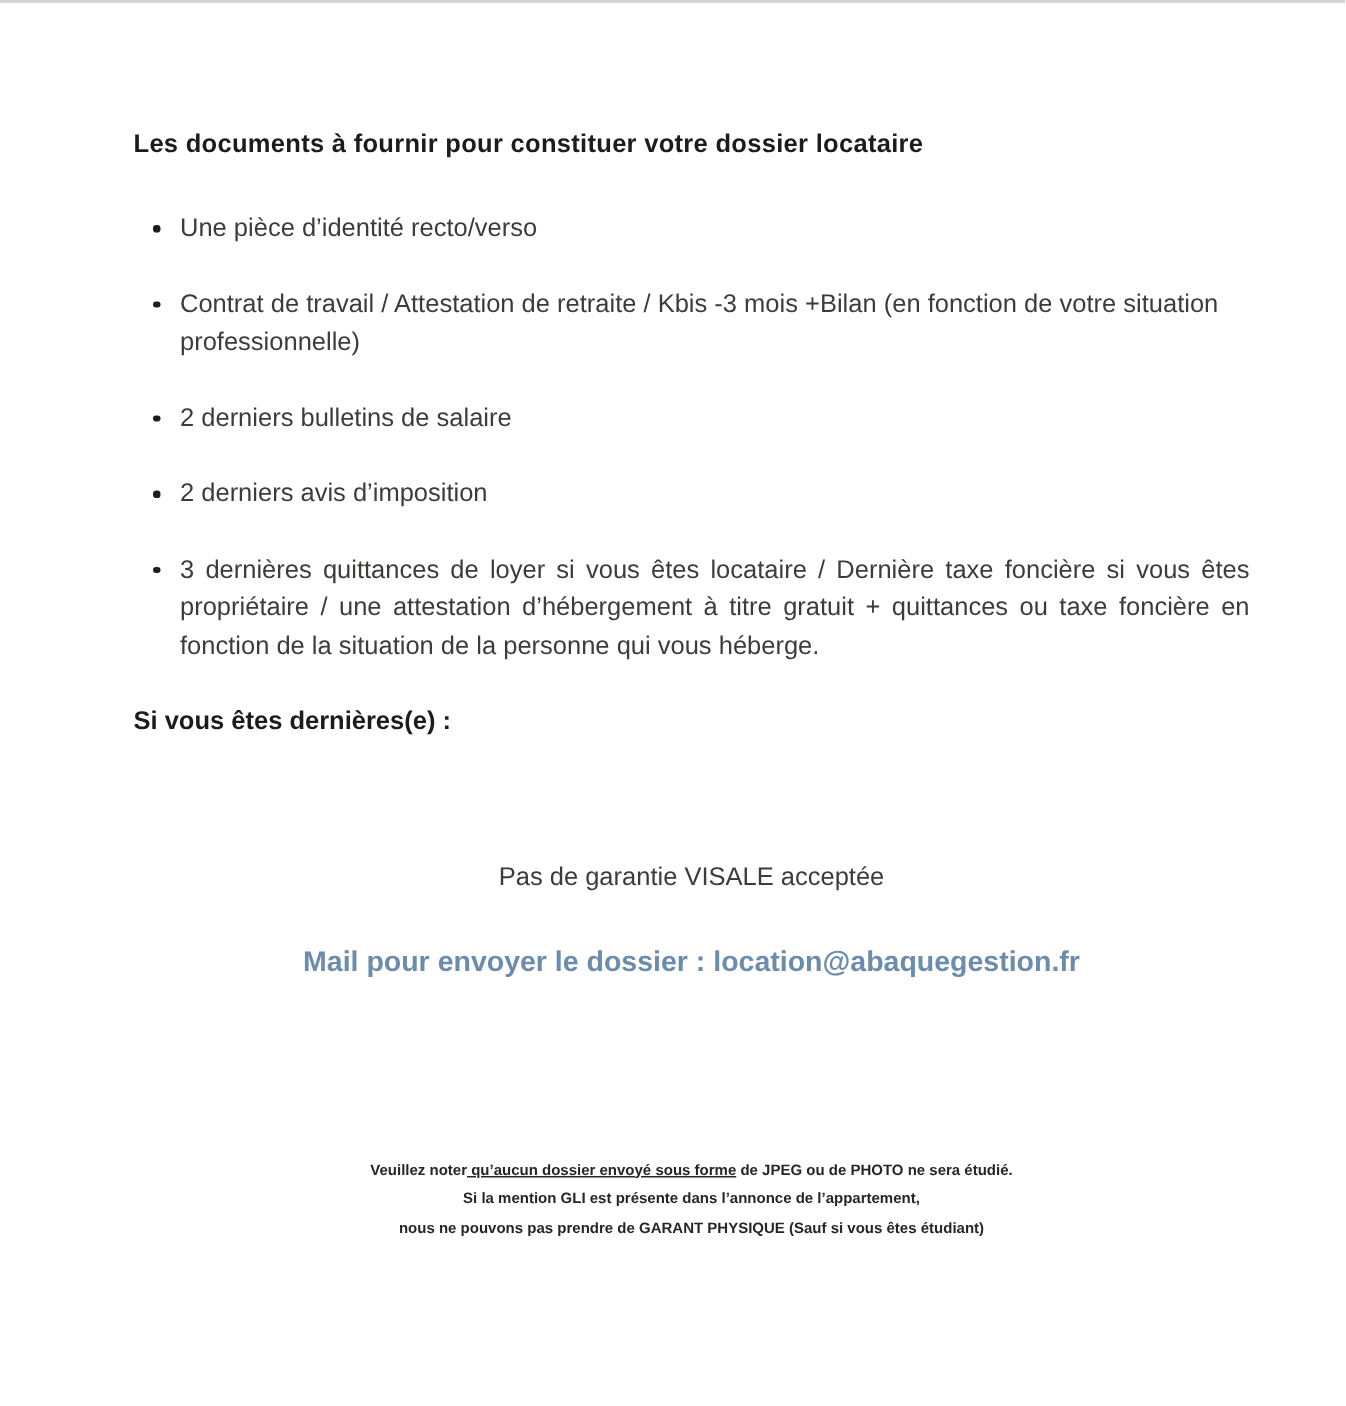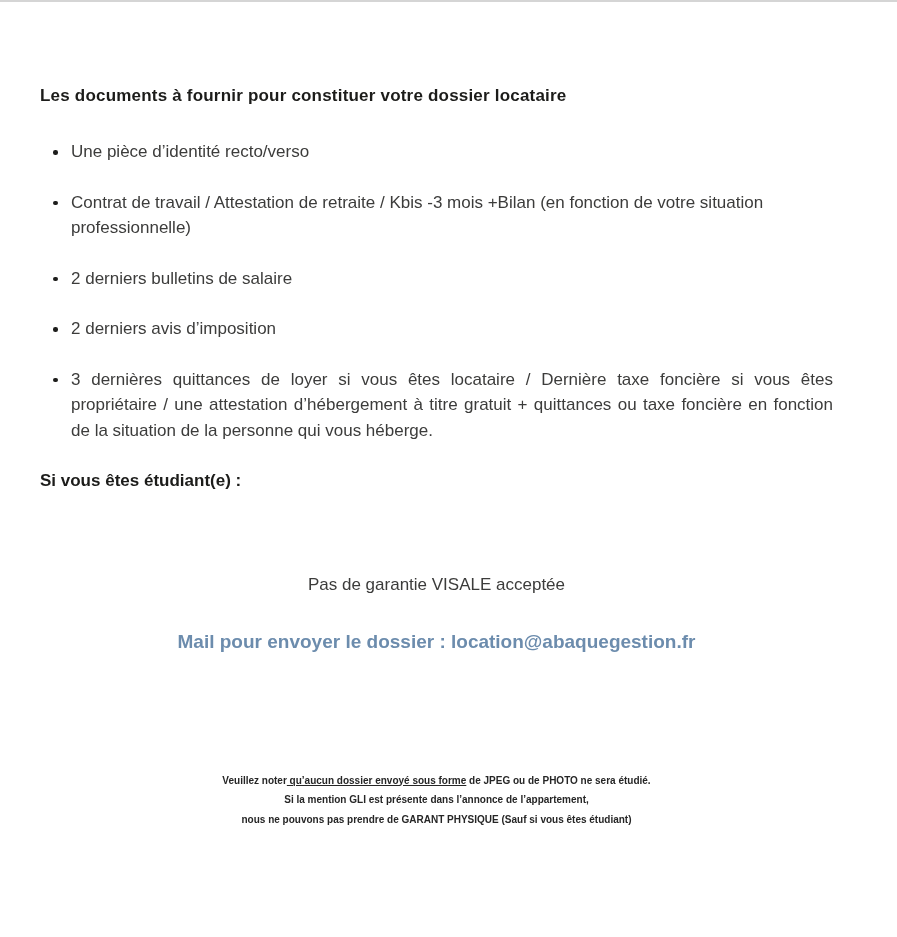--- a/index.html
+++ b/index.html
@@ -18,21 +18,21 @@
   }
   .top-border {
     position: absolute;
     top: 0;
     left: 0;
     width: 100%;
     height: 2px;
     background: #d5d5d5;
   }
   .content {
-    padding: 86px 64px 0 40px;
+    padding: 86px 64px 0 89px;
     font-size: 17px;
     line-height: 25.5px;
   }
   .title {
     margin: 0;
     font-size: 17px;
     font-weight: bold;
     color: #1c1c1a;
     letter-spacing: 0.2px;
     line-height: 20px;
@@ -122,21 +122,21 @@
       </li>
       <li>
         <span>2 derniers avis d’imposition</span>
       </li>
       <li class="justify">
         <span>3 dernières quittances de loyer si vous êtes locataire / Dernière taxe foncière si vous êtes propriétaire / une attestation d’hébergement à titre gratuit + quittances ou taxe foncière en fonction de la situation de la personne qui vous héberge.</span>
       </li>
     </ul>
 
     <div class="student">
-      <p class="student-heading">Si vous êtes étudiant(e) :</p>
+      <p class="student-heading">Si vous êtes dernières(e) :</p>
     </div>
 
     <p class="centered visale">Pas de garantie VISALE acceptée</p>
 
     <p class="centered mail"><span>Mail pour envoyer le dossier : </span><span>location@abaquegestion.fr</span></p>
 
     <p class="notice">
       <span class="notice-line"><span>Veuillez noter</span><span class="underlined"> qu’aucun dossier envoyé sous forme</span><span> de JPEG ou de PHOTO ne sera étudié.</span></span>
       <span class="notice-line">Si la mention GLI est présente dans l’annonce de l’appartement,</span>
       <span class="notice-line">nous ne pouvons pas prendre de GARANT PHYSIQUE (Sauf si vous êtes étudiant)</span>

